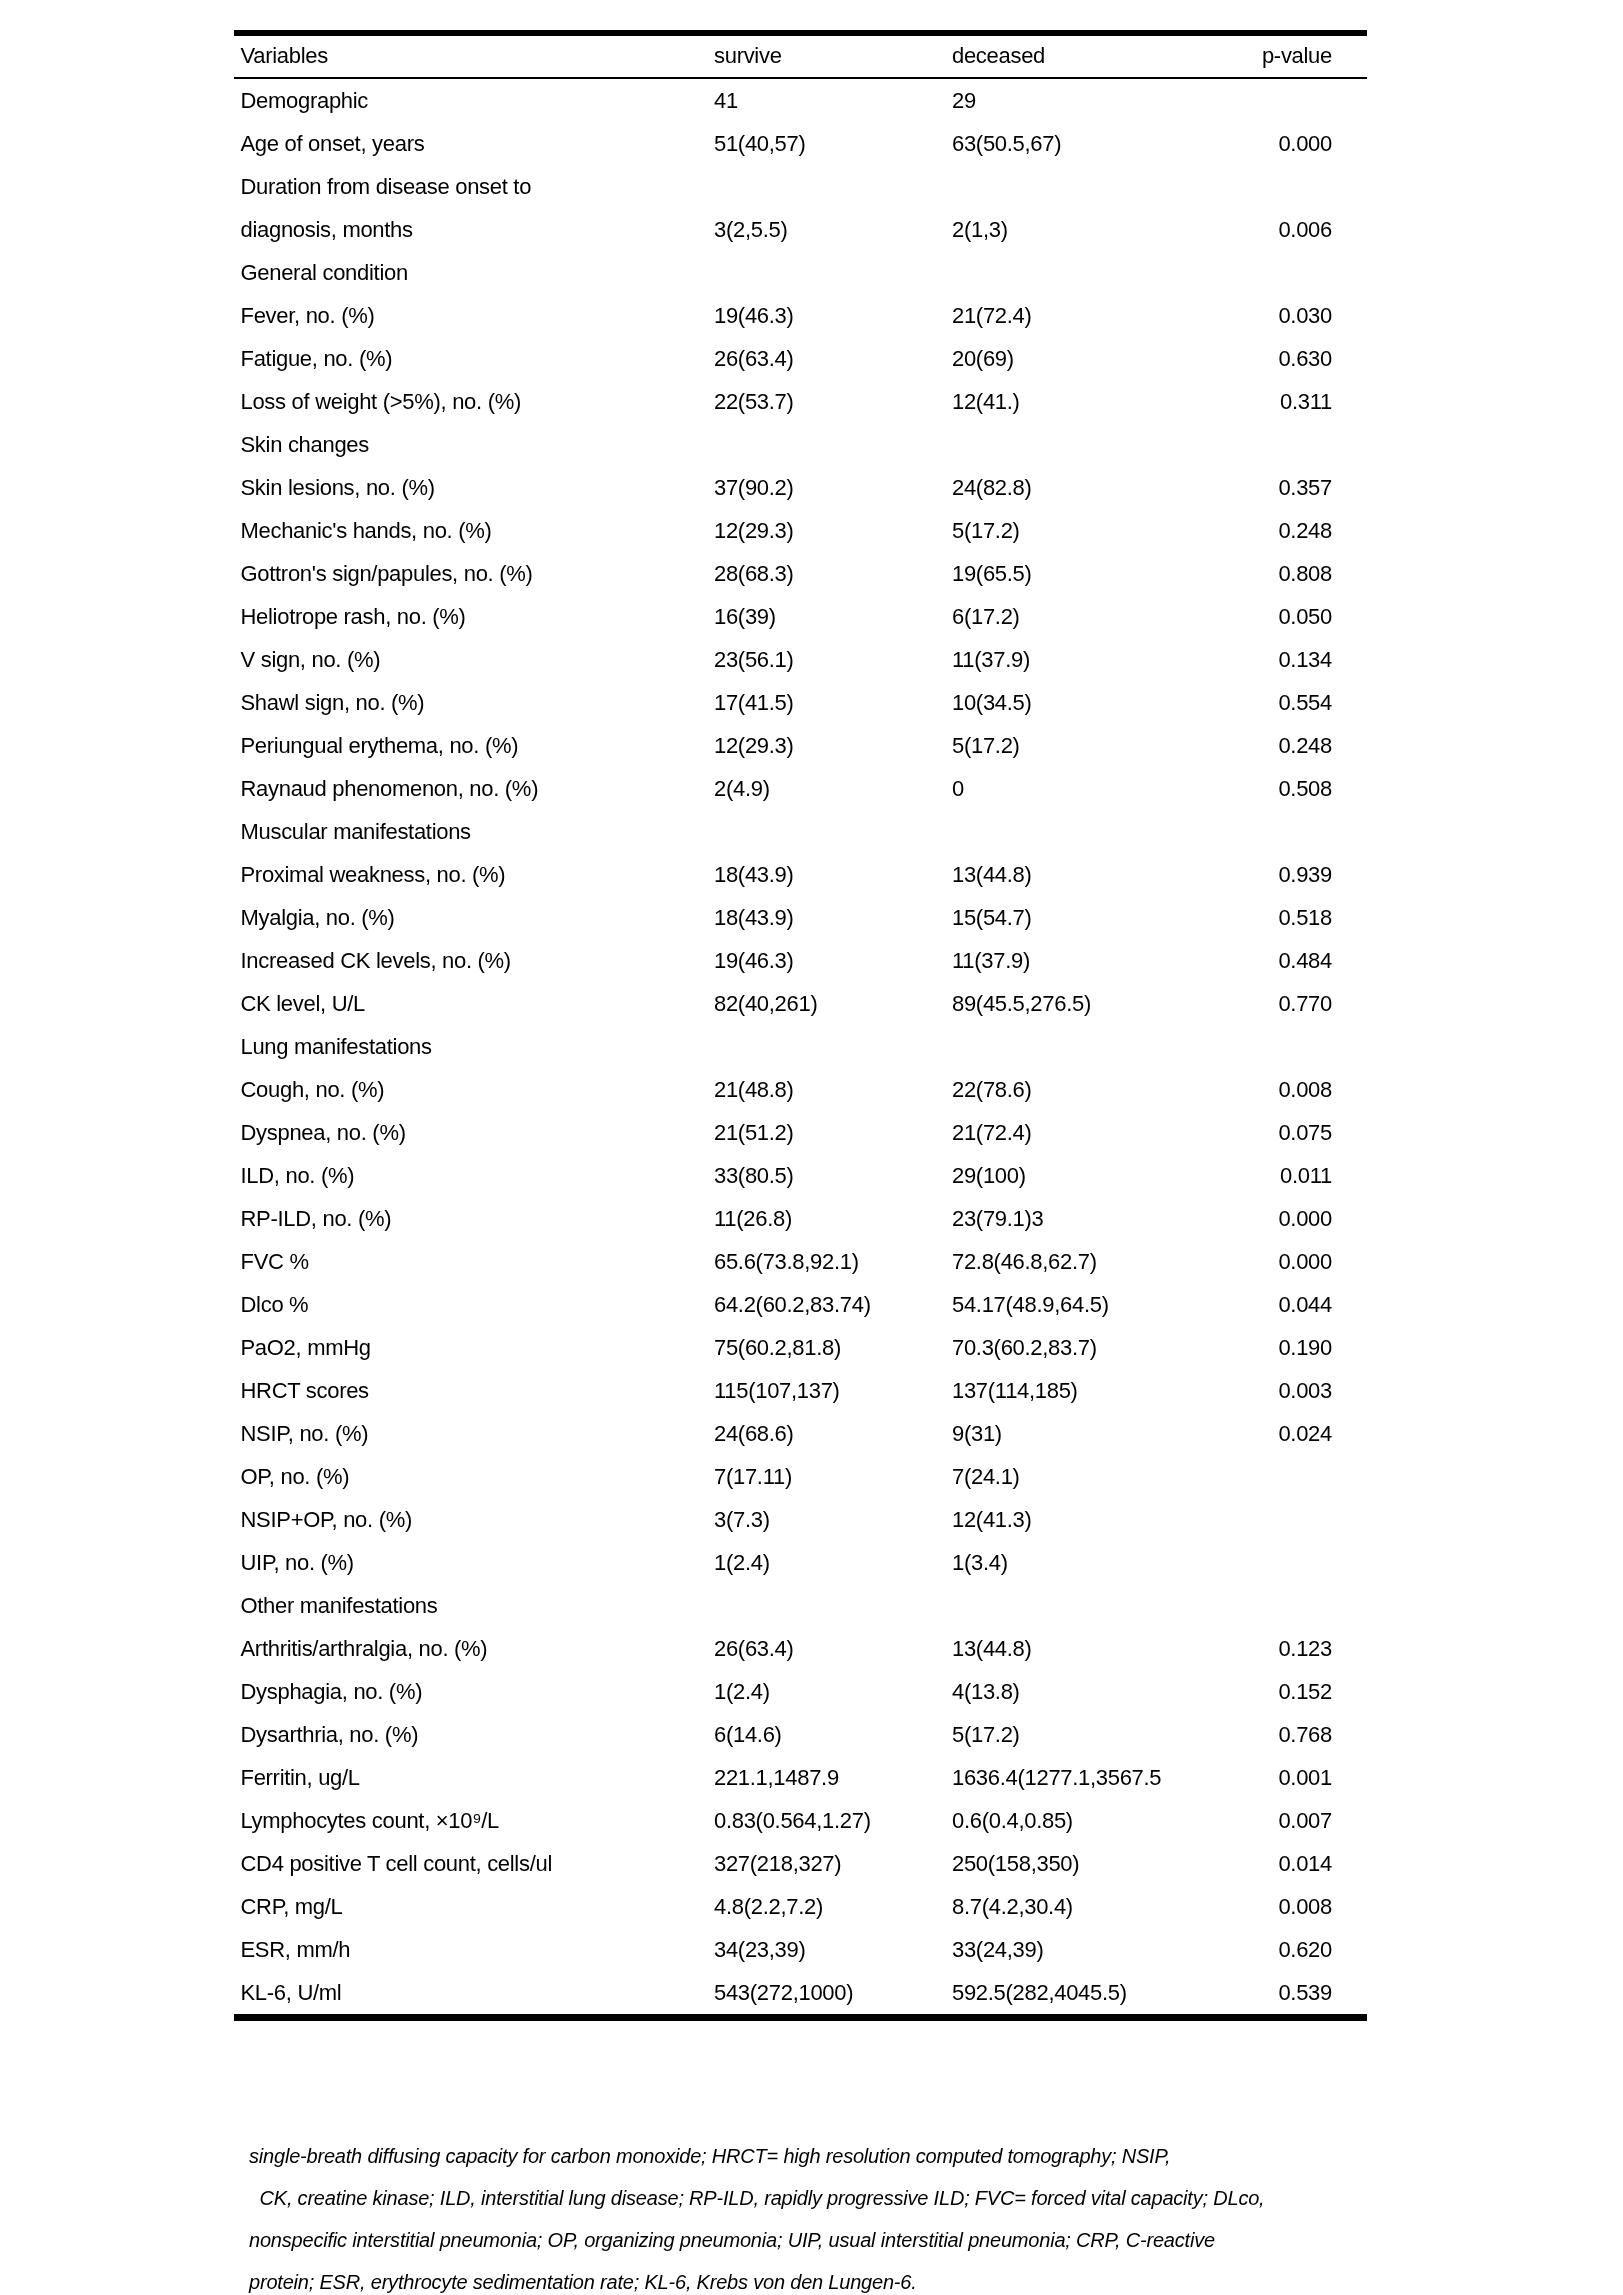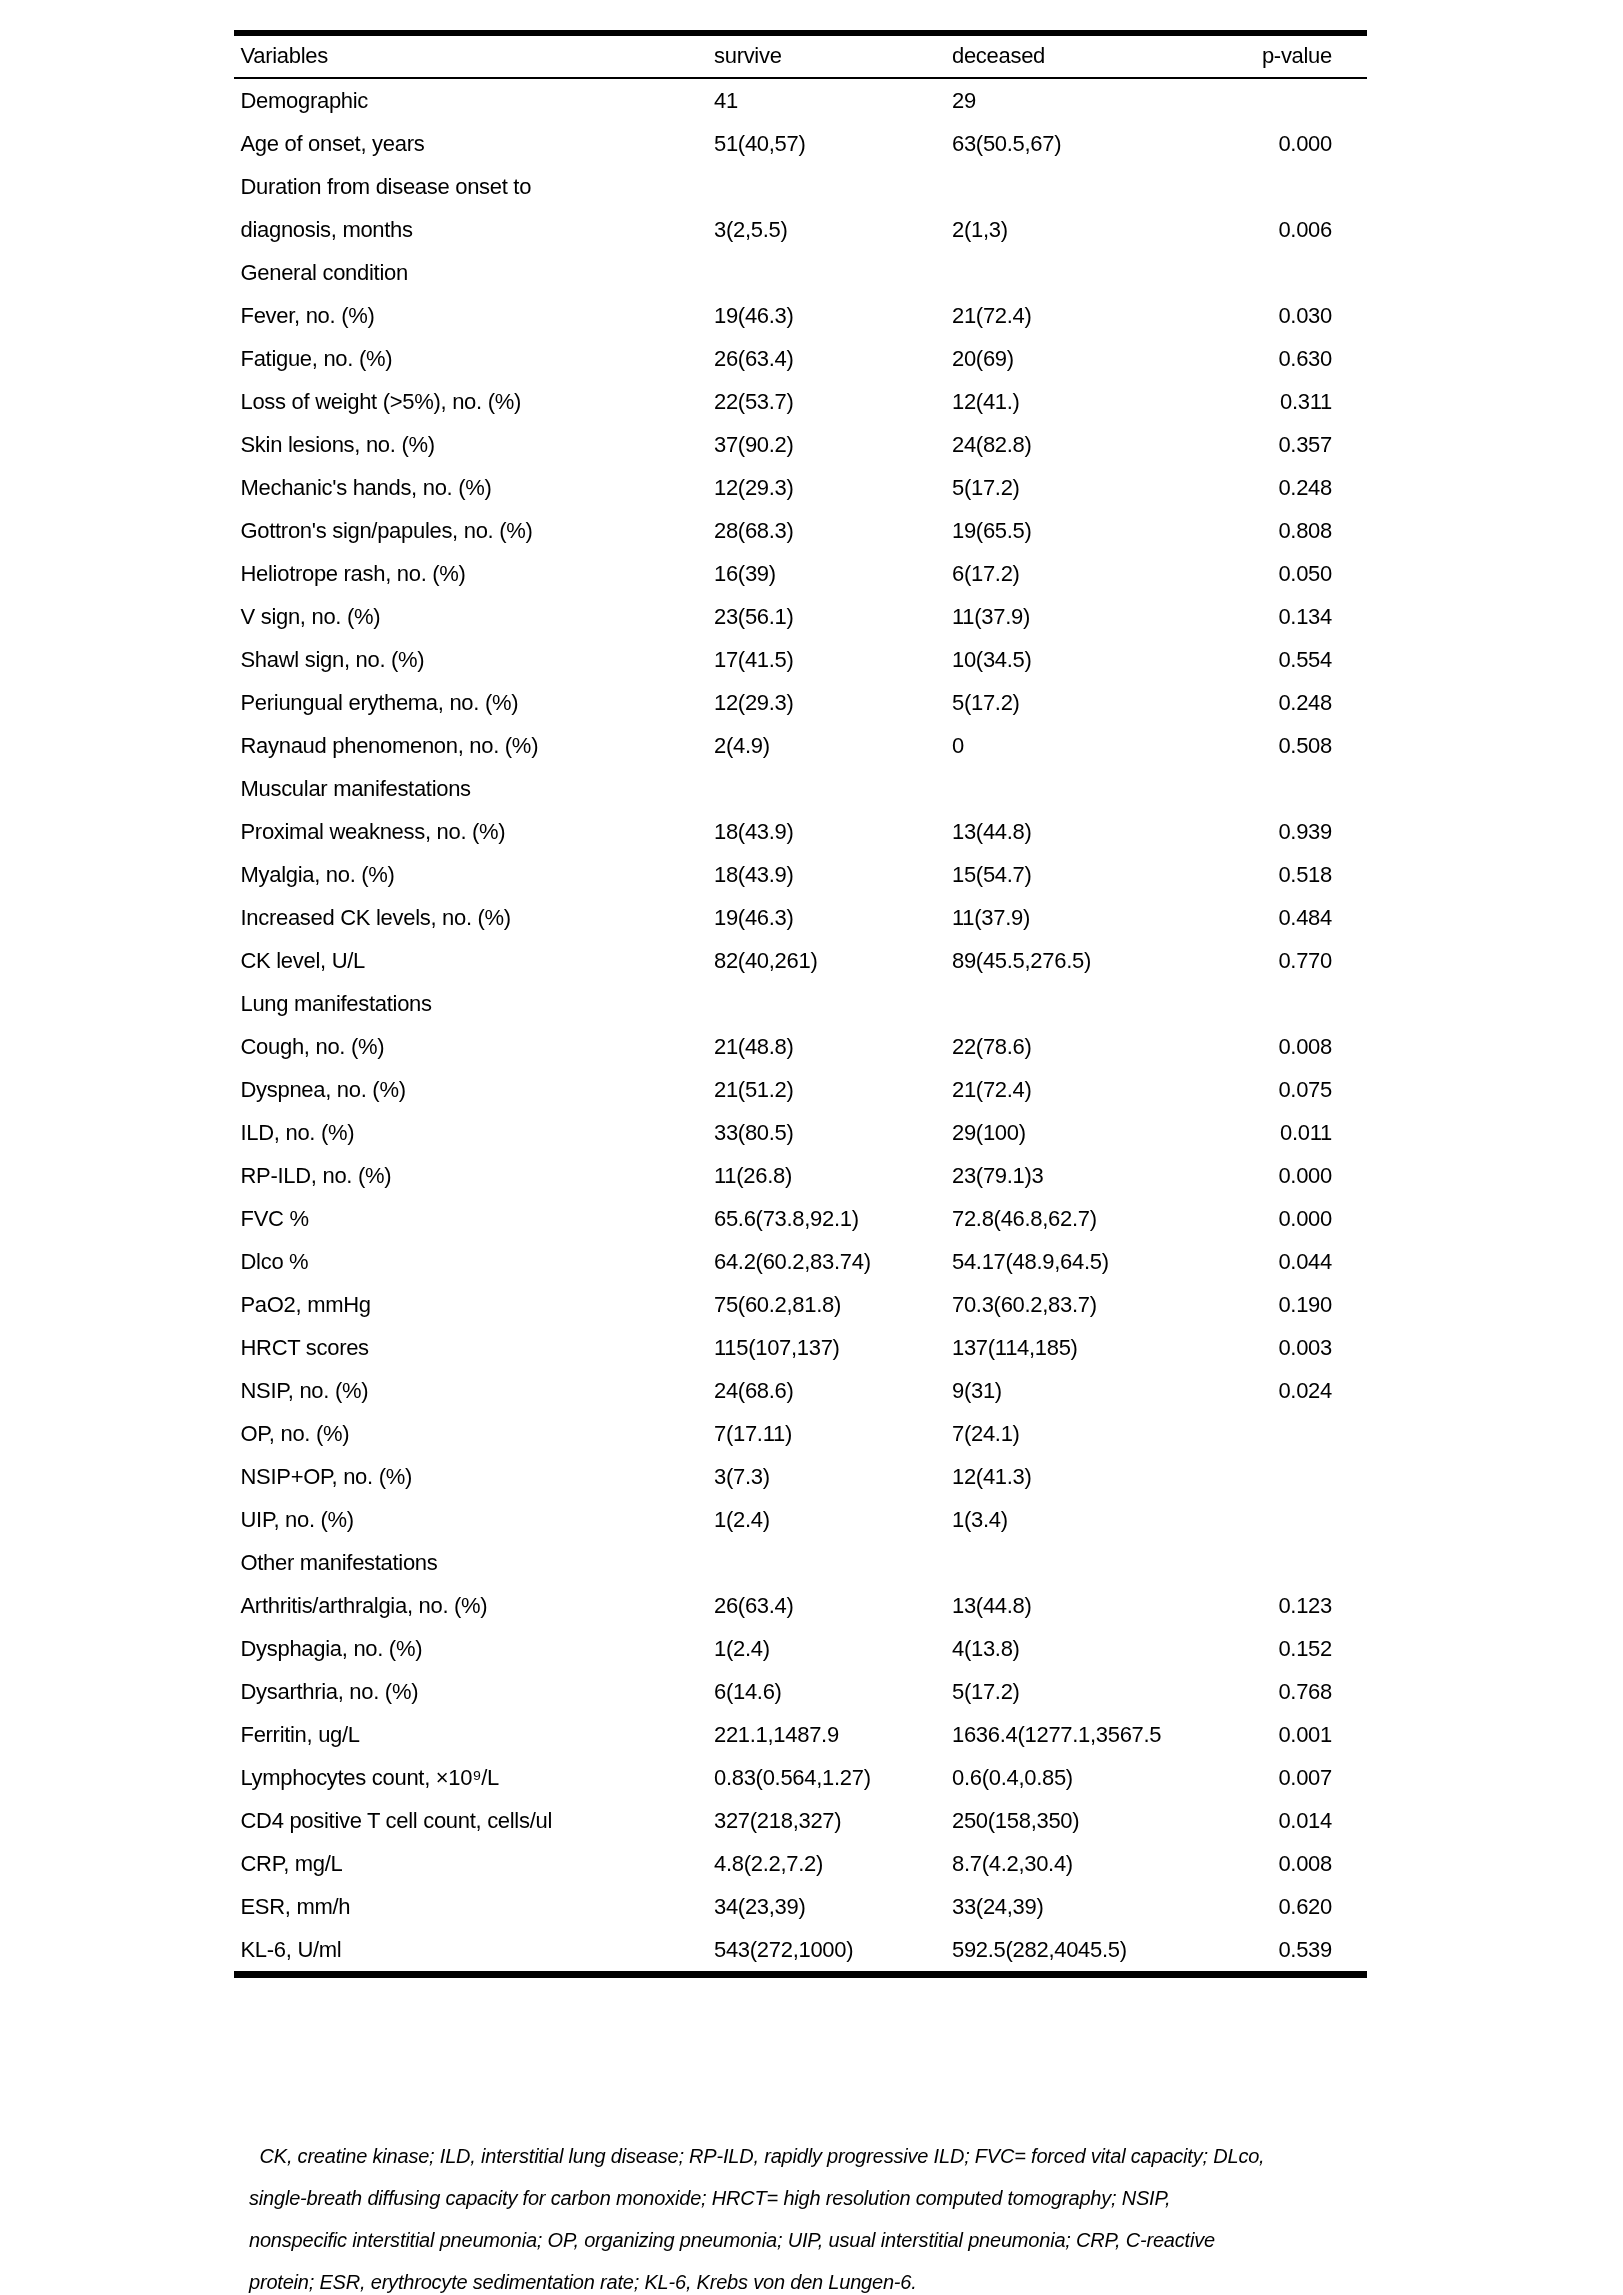--- a/index.html
+++ b/index.html
@@ -118,20 +118,26 @@
           <div class="cell ">20(69)</div>
           <div class="cell pv">0.630</div>
         </div>
         <div class="trow">
           <div class="cell lab">Loss of weight (&gt;5%), no. (%)</div>
           <div class="cell ">22(53.7)</div>
           <div class="cell ">12(41.)</div>
           <div class="cell pv">0.311</div>
         </div>
         <div class="trow">
+          <div class="cell lab bold">Skin changes</div>
+          <div class="cell "></div>
+          <div class="cell "></div>
+          <div class="cell pv"></div>
+        </div>
+        <div class="trow">
           <div class="cell lab">Skin lesions, no. (%)</div>
           <div class="cell ">37(90.2)</div>
           <div class="cell ">24(82.8)</div>
           <div class="cell pv">0.357</div>
         </div>
         <div class="trow">
           <div class="cell lab">Mechanic's hands, no. (%)</div>
           <div class="cell ">12(29.3)</div>
           <div class="cell ">5(17.2)</div>
           <div class="cell pv">0.248</div>
@@ -339,20 +345,20 @@
           <div class="cell ">543(272,1000)</div>
           <div class="cell ">592.5(282,4045.5)</div>
           <div class="cell pv">0.539</div>
         </div>
       </div>
 
     <div class="rule thick-bottom"></div>
   </div>
 
   <div class="footnote">
+    <div class="fline">single-breath diffusing capacity for carbon monoxide; HRCT= high resolution computed tomography; NSIP,</div>
     <div class="fline first">CK, creatine kinase; ILD, interstitial lung disease; RP-ILD, rapidly progressive ILD; FVC= forced vital capacity; DLco,</div>
-    <div class="fline">single-breath diffusing capacity for carbon monoxide; HRCT= high resolution computed tomography; NSIP,</div>
     <div class="fline">nonspecific interstitial pneumonia; OP, organizing pneumonia; UIP, usual interstitial pneumonia; CRP, C-reactive</div>
     <div class="fline">protein; ESR, erythrocyte sedimentation rate; KL-6, Krebs von den Lungen-6.</div>
   </div>
 
 </div>
 
 
 </body></html>

